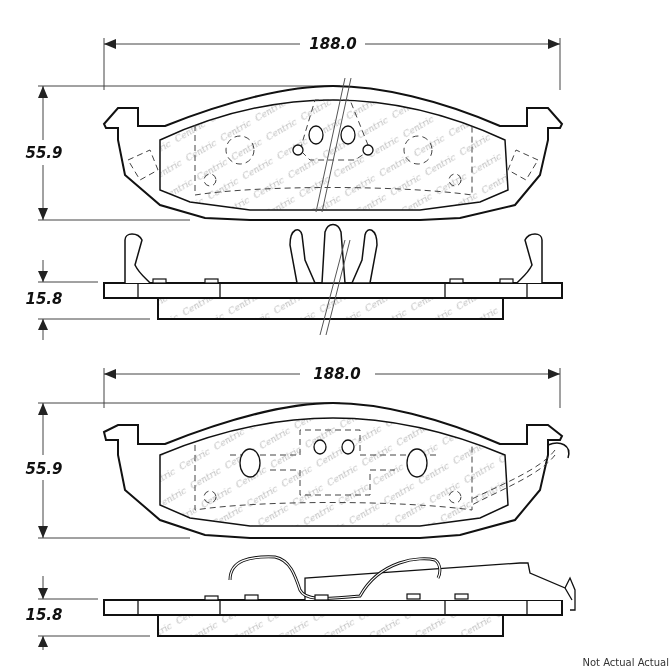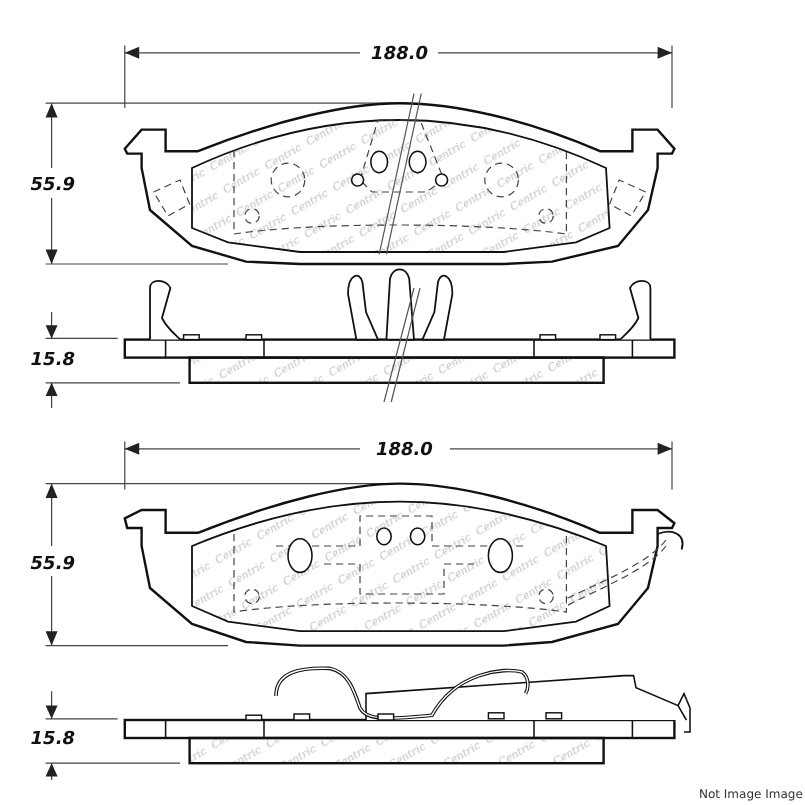--- a/index.html
+++ b/index.html
@@ -177,13 +177,13 @@
     <g fill="#fff" stroke="#111" stroke-width="1.2">
       <rect x="205" y="596" width="13" height="4"></rect>
       <rect x="245" y="595" width="13" height="5"></rect>
       <rect x="315" y="595" width="13" height="5"></rect>
       <rect x="407" y="594" width="13" height="5"></rect>
       <rect x="455" y="594" width="13" height="5"></rect>
     </g>
   </g>
 </svg>
 
-<div class="note">Not Image Image</div>
+<div class="note">Not Actual Actual</div>
 
 </body></html>

